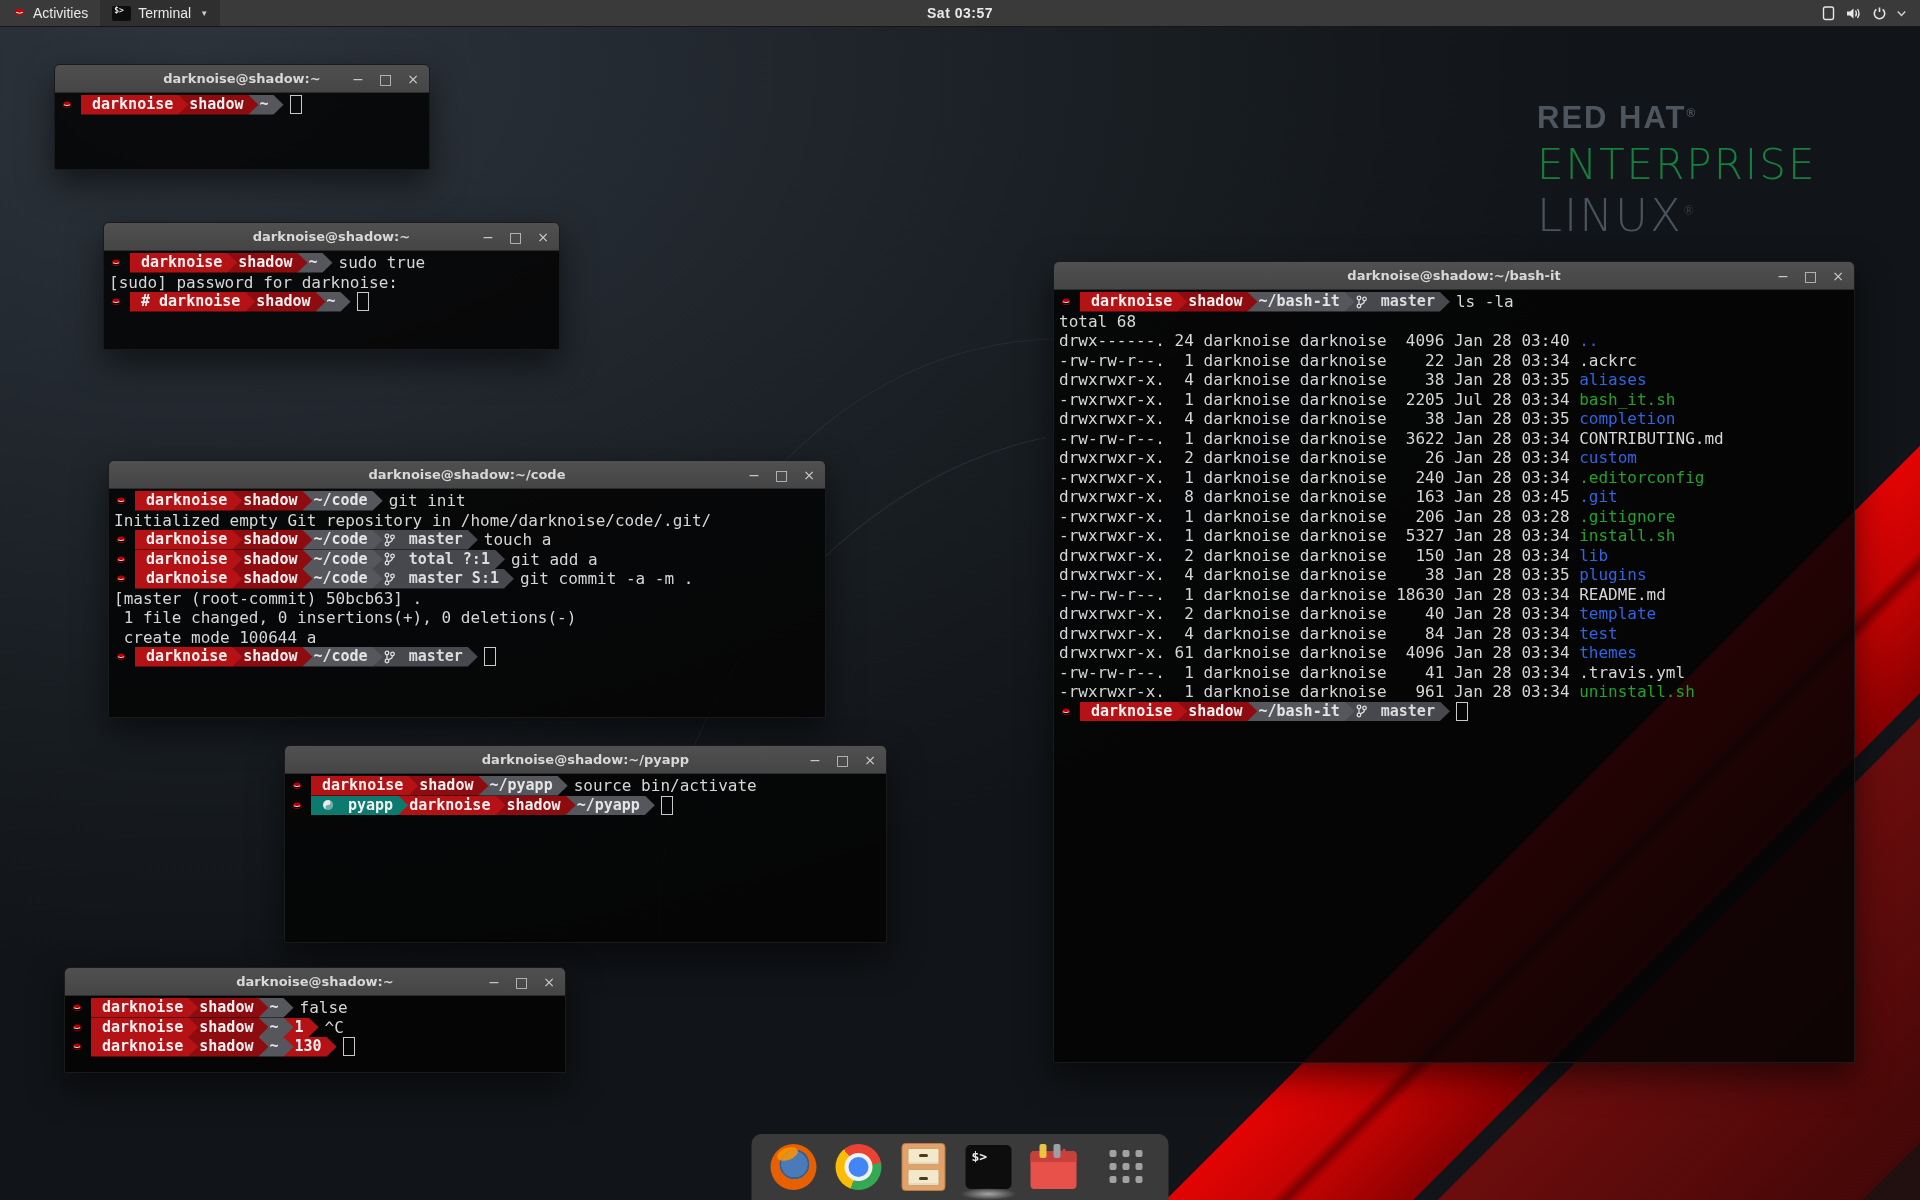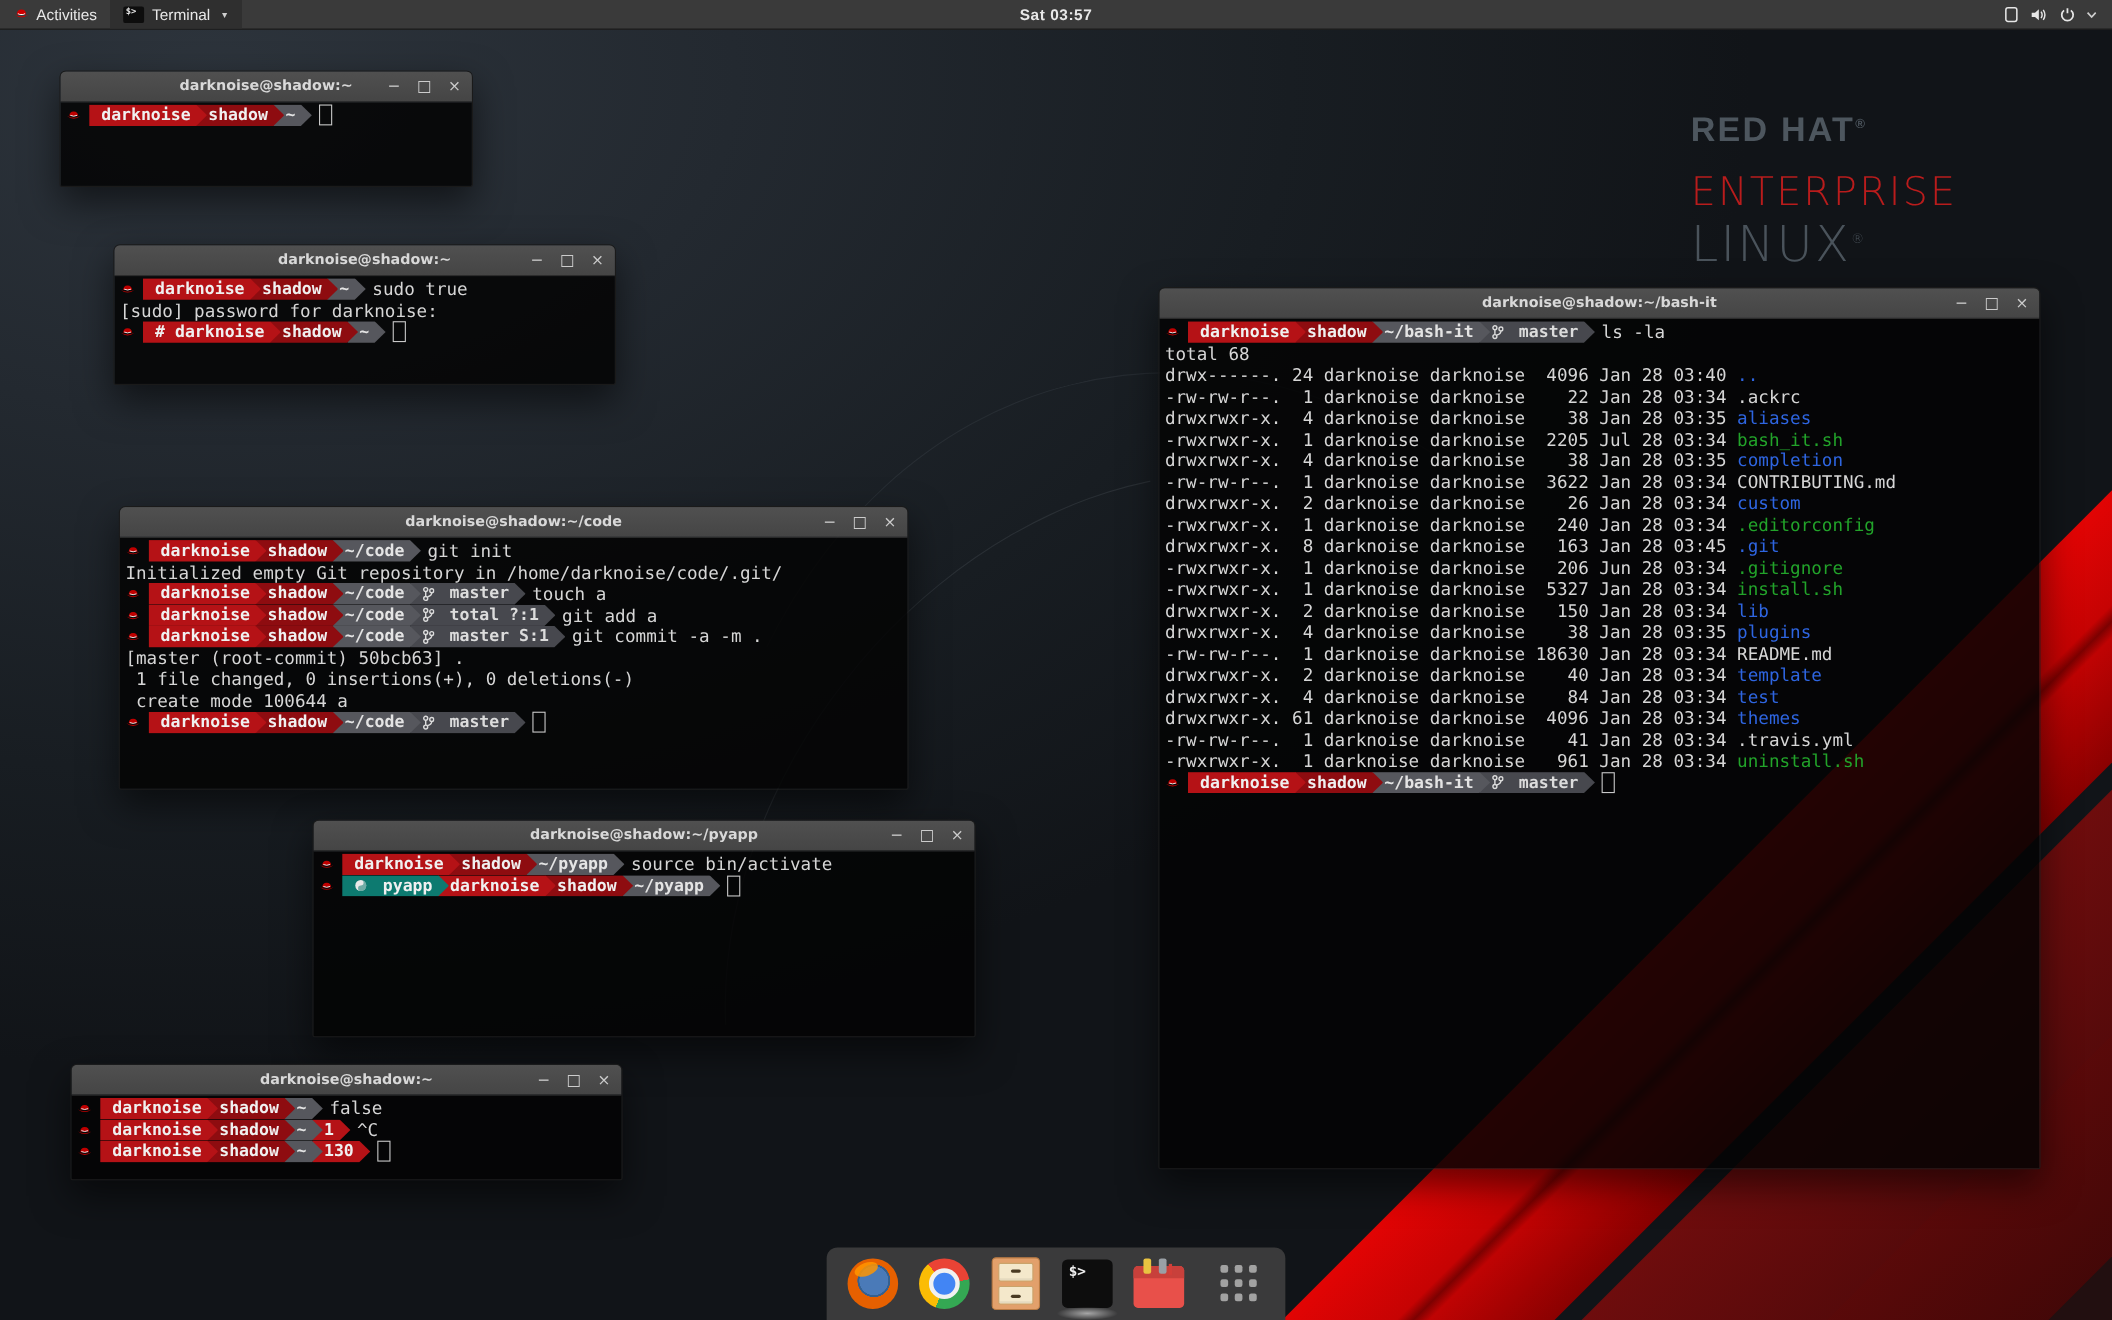--- a/index.html
+++ b/index.html
@@ -30,21 +30,21 @@
     transform:rotate(38deg);
   }
   .wall-arc2{
     position:absolute;left:640px;top:330px;width:980px;height:1300px;border-radius:50%;
     border:1px solid rgba(200,210,220,.07);border-color:rgba(200,210,220,.07) transparent transparent transparent;
     transform:rotate(-14deg);
   }
   
   .rhel-logo{position:absolute;left:1537px;top:100px;color:#4d565e;z-index:1;user-select:none;}
   .rhel-l1{font-size:31px;font-weight:bold;letter-spacing:2px;font-family:"Liberation Sans",sans-serif;}
-  .rhel-l2{font-size:36px;font-weight:300;letter-spacing:2px;margin-top:18px;font-family:"DejaVu Sans",sans-serif;color:#b91c1c;}
+  .rhel-l2{font-size:42px;font-weight:300;letter-spacing:2px;margin-top:4px;font-family:"DejaVu Sans",sans-serif;color:#15803d;}
   .rhel-l3{font-size:45px;font-weight:300;letter-spacing:2px;margin-top:0px;font-family:"DejaVu Sans",sans-serif;color:#4a535b;}
   .rhel-logo sup{font-size:12px;vertical-align:super;}
   
   .top-bar{
     position:absolute;left:0;top:0;width:1920px;height:26px;background:#3a3a3a;
     border-bottom:1px solid #161616;z-index:50;display:flex;align-items:center;color:#e8e8e8;
   }
   .tb-left{display:flex;align-items:center;height:100%;}
   .tb-activities{display:flex;align-items:center;gap:6px;padding:0 12px;height:100%;font-size:14px;cursor:pointer;}
   .tb-appmenu{display:flex;align-items:center;gap:7px;padding:0 12px;height:100%;font-size:14px;background:#2f2f2f;cursor:pointer;}
@@ -378,21 +378,21 @@
         <div class="line out"><span>total 68</span></div>
         <div class="line out"><span>drwx------. 24 darknoise darknoise  4096 Jan 28 03:40 </span><span class="c-dir">..</span></div>
         <div class="line out"><span>-rw-rw-r--.  1 darknoise darknoise    22 Jan 28 03:34 .ackrc</span></div>
         <div class="line out"><span>drwxrwxr-x.  4 darknoise darknoise    38 Jan 28 03:35 </span><span class="c-dir">aliases</span></div>
         <div class="line out"><span>-rwxrwxr-x.  1 darknoise darknoise  2205 Jul 28 03:34 </span><span class="c-exec">bash_it.sh</span></div>
         <div class="line out"><span>drwxrwxr-x.  4 darknoise darknoise    38 Jan 28 03:35 </span><span class="c-dir">completion</span></div>
         <div class="line out"><span>-rw-rw-r--.  1 darknoise darknoise  3622 Jan 28 03:34 CONTRIBUTING.md</span></div>
         <div class="line out"><span>drwxrwxr-x.  2 darknoise darknoise    26 Jan 28 03:34 </span><span class="c-dir">custom</span></div>
         <div class="line out"><span>-rwxrwxr-x.  1 darknoise darknoise   240 Jan 28 03:34 </span><span class="c-exec">.editorconfig</span></div>
         <div class="line out"><span>drwxrwxr-x.  8 darknoise darknoise   163 Jan 28 03:45 </span><span class="c-dir">.git</span></div>
-        <div class="line out"><span>-rwxrwxr-x.  1 darknoise darknoise   206 Jun 28 03:34 </span><span class="c-exec">.gitignore</span></div>
+        <div class="line out"><span>-rwxrwxr-x.  1 darknoise darknoise   206 Jan 28 03:28 </span><span class="c-exec">.gitignore</span></div>
         <div class="line out"><span>-rwxrwxr-x.  1 darknoise darknoise  5327 Jan 28 03:34 </span><span class="c-exec">install.sh</span></div>
         <div class="line out"><span>drwxrwxr-x.  2 darknoise darknoise   150 Jan 28 03:34 </span><span class="c-dir">lib</span></div>
         <div class="line out"><span>drwxrwxr-x.  4 darknoise darknoise    38 Jan 28 03:35 </span><span class="c-dir">plugins</span></div>
         <div class="line out"><span>-rw-rw-r--.  1 darknoise darknoise 18630 Jan 28 03:34 README.md</span></div>
         <div class="line out"><span>drwxrwxr-x.  2 darknoise darknoise    40 Jan 28 03:34 </span><span class="c-dir">template</span></div>
         <div class="line out"><span>drwxrwxr-x.  4 darknoise darknoise    84 Jan 28 03:34 </span><span class="c-dir">test</span></div>
         <div class="line out"><span>drwxrwxr-x. 61 darknoise darknoise  4096 Jan 28 03:34 </span><span class="c-dir">themes</span></div>
         <div class="line out"><span>-rw-rw-r--.  1 darknoise darknoise    41 Jan 28 03:34 .travis.yml</span></div>
         <div class="line out"><span>-rwxrwxr-x.  1 darknoise darknoise   961 Jan 28 03:34 </span><span class="c-exec">uninstall.sh</span></div>
         <div class="line"><span class="hat"><svg width="14" height="11" viewBox="0 0 16 12">

